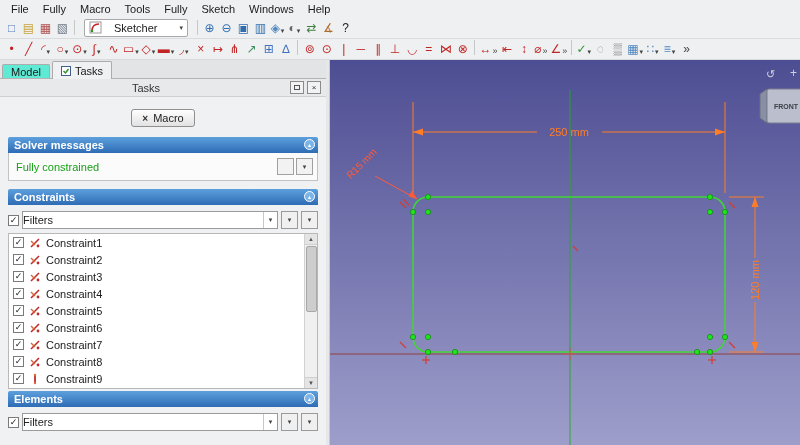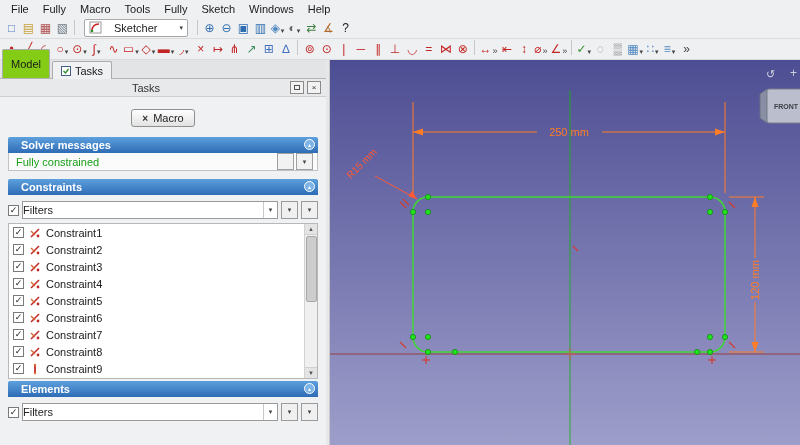--- a/index.html
+++ b/index.html
@@ -24,37 +24,37 @@
   .wb-combo { height:18px; min-width:104px; background:#ffffff; border:1px solid #a8a8a8; border-radius:2px; display:flex; align-items:center; gap:12px; padding:0 4px; margin:0 6px; }
   .wb-label { flex:1; }
   .wb-arrow { font-size:7px; color:#444; }
   
   .main { display:flex; height:385px; }
   .left { width:326px; display:flex; flex-direction:column; background:#eff0f1; }
   .splitter { width:4px; background:#e6e7e8; border-right:1px solid #c9c9c9; }
   .viewport { flex:1; position:relative; background:linear-gradient(#4d4d93,#9e9ecb); overflow:hidden; }
   
   .doc-tabs { height:19px; display:flex; align-items:flex-end; gap:2px; padding-left:2px; background:#e2e4e6; border-bottom:1px solid #b4b4b4; }
-  .tab { height:29px; padding:0 8px; display:flex; align-items:center; gap:4px; background:#84cc16; border:1px solid #acacac; border-bottom:none; border-radius:2px 2px 0 0; }
+  .tab { height:14px; padding:0 8px; display:flex; align-items:center; gap:4px; background:#5eead4; border:1px solid #acacac; border-bottom:none; border-radius:2px 2px 0 0; }
   .tab.active { background:#f0f1f2; height:18px; margin-bottom:-1px; }
   
   .panel-titlebar { height:18px; display:flex; align-items:center; background:#e8e9eb; border-bottom:1px solid #d0d0d0; padding:0 5px; }
   .pt-label { flex:1; text-align:center; color:#333; }
   .pt-btn { width:14px; height:13px; border:1px solid #8a8a8a; background:#f2f2f2; display:flex; align-items:center; justify-content:center; margin-left:3px; font-size:8px; color:#333; }
   .mini-sq { width:6px; height:5px; border:1px solid #555; display:block; }
   
   .panel-body { flex:1; padding:6px 8px 0 8px; display:flex; flex-direction:column; overflow:hidden; background:#f0f1f2; }
   .close-row { display:flex; justify-content:center; margin:6px 0 10px 0; }
   .close-btn { height:18px; padding:0 10px; border:1px solid #8f8f8f; border-radius:3px; background:linear-gradient(#fefefe,#e2e2e2); display:flex; align-items:center; gap:5px; color:#222; }
   .close-x { font-size:10px; font-weight:bold; color:#333; }
   .section { margin-top:8px; }
   .section.first { margin-top:0; }
-  .sec-header { height:16px; background:linear-gradient(#5da0dd,#2e6cb5); border-radius:2px 2px 0 0; color:#ffffff; font-weight:bold; display:flex; align-items:center; padding:0 13px; position:relative; }
+  .sec-header { height:16px; background:linear-gradient(#5da0dd,#2e6cb5); border-radius:2px 2px 0 0; color:#ffffff; font-weight:bold; display:flex; align-items:center; padding:0 6px; position:relative; }
   .sec-collapse { position:absolute; right:3px; top:2px; width:11px; height:11px; border-radius:50%; background:#7db4e8; border:1px solid #ffffff; color:#ffffff; font-size:6px; display:flex; align-items:center; justify-content:center; line-height:1; }
-  .solver-body { height:18px; background:#fbfbfb; border:1px solid #c2c2c2; border-top:none; display:flex; align-items:center; padding:0 4px; }
+  .solver-body { height:28px; background:#fbfbfb; border:1px solid #c2c2c2; border-top:none; display:flex; align-items:center; padding:0 4px; }
   .solver-msg { color:#18a018; flex:1; padding-left:3px; }
   .mini-btn { width:17px; height:17px; border:1px solid #a0a0a0; background:#f2f2f2; display:flex; align-items:center; justify-content:center; font-size:7px; color:#444; margin-left:2px; }
   .filter-row { display:flex; align-items:center; gap:3px; margin:6px 0 4px 0; }
   .cbx { width:11px; height:11px; border:1px solid #7a7a7a; background:#ffffff; font-size:9px; line-height:9px; text-align:center; color:#222; flex:none; display:inline-block; }
   .combo { flex:1; height:18px; background:#ffffff; border:1px solid #9a9a9a; display:flex; align-items:center; }
   .combo-label { flex:1; text-align:left; color:#222; }
   .combo-arrow { width:14px; height:100%; border-left:1px solid #c8c8c8; display:flex; align-items:center; justify-content:center; font-size:7px; color:#444; }
   .sq-btn { width:17px; height:18px; border:1px solid #9a9a9a; background:#f0f0f0; display:flex; align-items:center; justify-content:center; font-size:7px; color:#444; }
   .c-list { height:156px; background:#ffffff; border:1px solid #b8b8b8; display:flex; overflow:hidden; }
   .c-rows { flex:1; }

